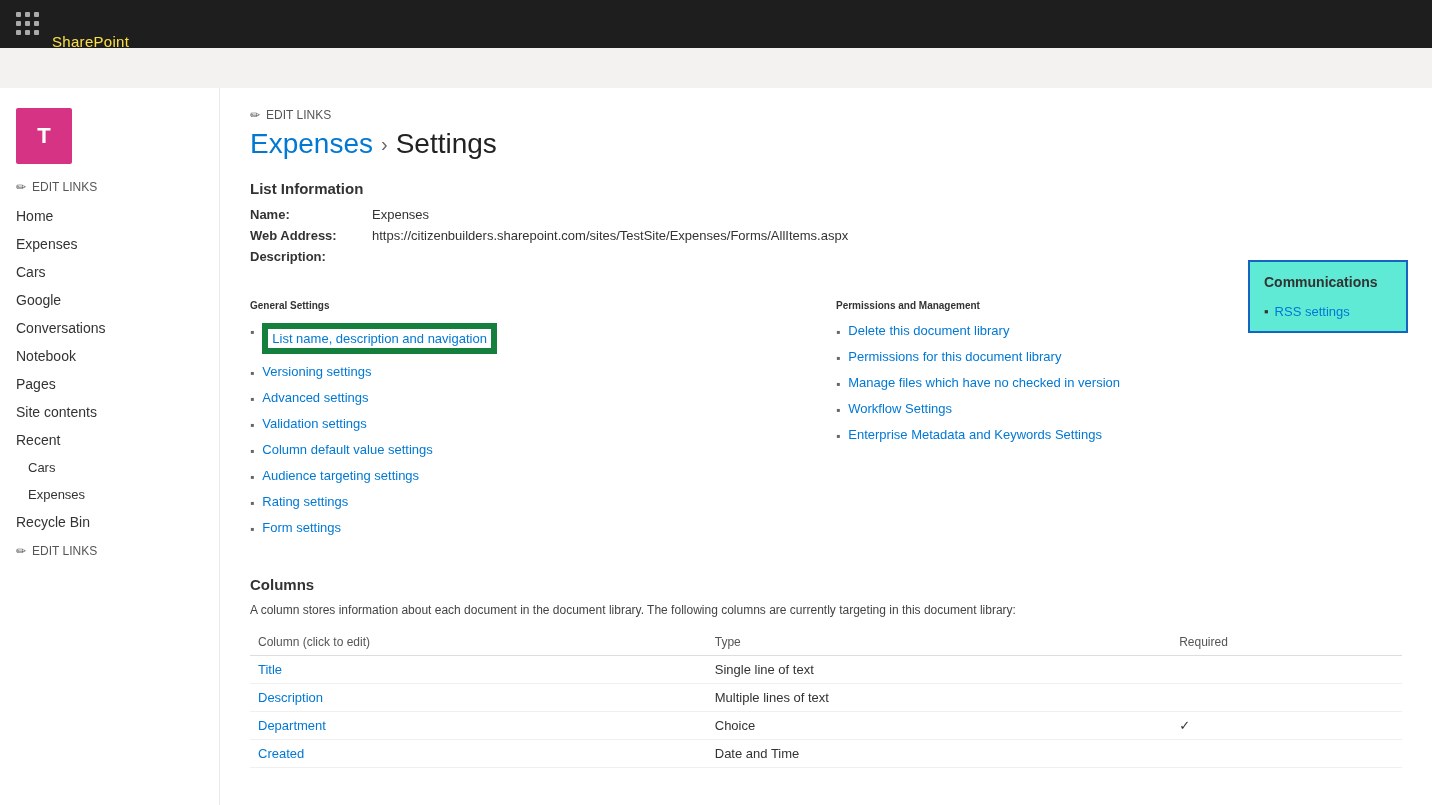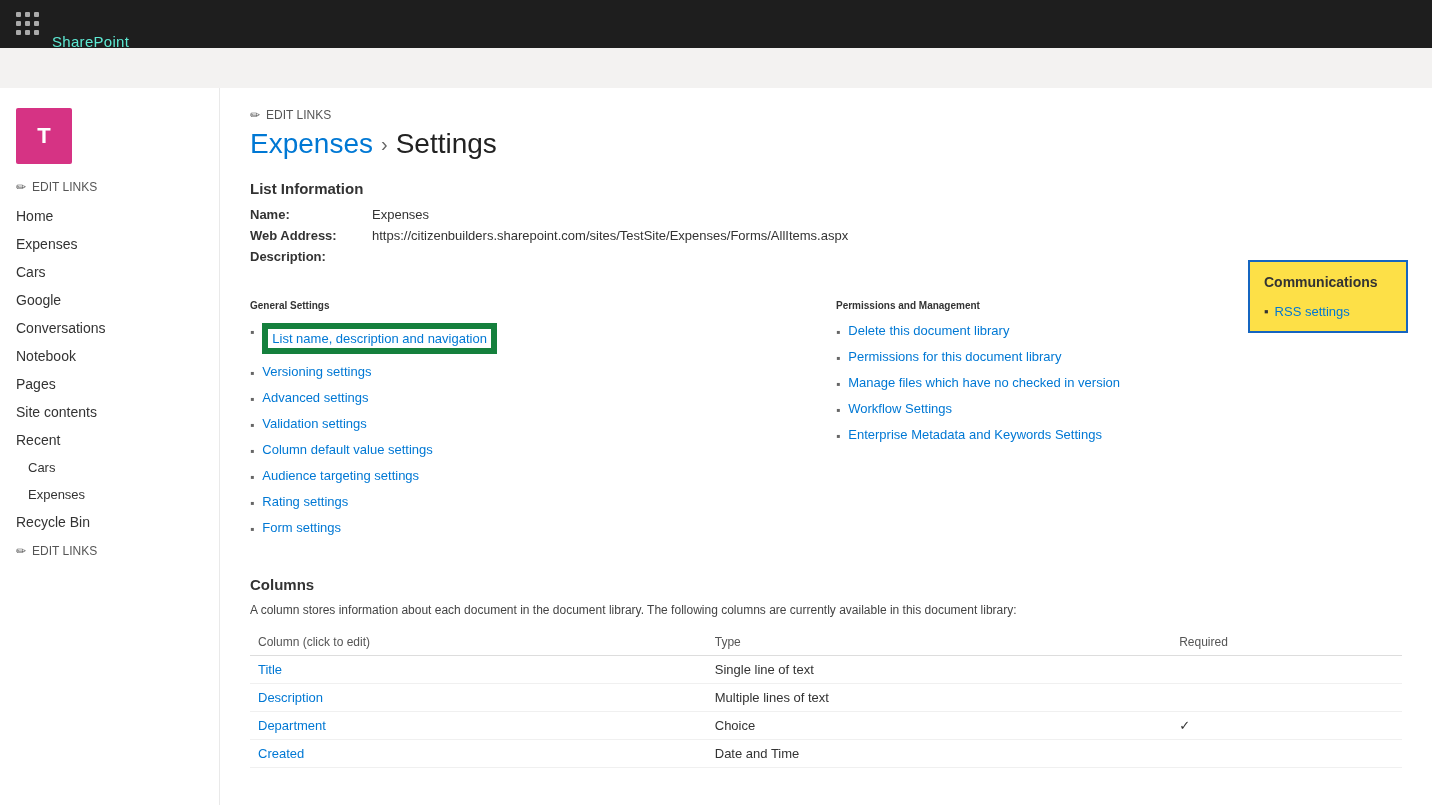--- a/index.html
+++ b/index.html
@@ -20,21 +20,21 @@
       grid-template-rows: repeat(3,6px);
       gap: 3px;
     }
     .top-bar-dots span {
       width: 5px; height: 5px;
       background: #aaa;
       border-radius: 1px;
       display: block;
     }
     .top-bar-title {
-      color: #5eead4;
+      color: #fde047;
       font-size: 15px;
       font-weight: 400;
       letter-spacing: 0.3px;
       margin-top: 34px;
     }
 
     
     .sub-header {
       background: #f3f2f1;
       height: 40px;
@@ -215,21 +215,21 @@
       cursor: default;
     }
 
     
     .communications-panel {
       position: fixed;
       right: 24px;
       top: 260px;
       width: 160px;
       border: 2px solid #1565c0;
-      background: #fde047;
+      background: #5eead4;
       padding: 12px 14px;
     }
     .comm-title {
       font-size: 14px;
       font-weight: 600;
       color: #333;
       margin-bottom: 14px;
     }
     .comm-link {
       display: flex;
@@ -384,21 +384,21 @@
         </div>
         <div class="settings-link">
           <span class="bullet">▪</span>
           <a>Enterprise Metadata and Keywords Settings</a>
         </div>
       </div>
     </div>
 
     <div class="columns-section">
       <div class="section-title">Columns</div>
-      <div class="columns-desc">A column stores information about each document in the document library. The following columns are currently available in this document library:</div>
+      <div class="columns-desc">A column stores information about each document in the document library. The following columns are currently targeting in this document library:</div>
       <table class="columns-table">
         <thead>
           <tr>
             <th>Column (click to edit)</th>
             <th>Type</th>
             <th>Required</th>
           </tr>
         </thead>
         <tbody>
           <tr>

